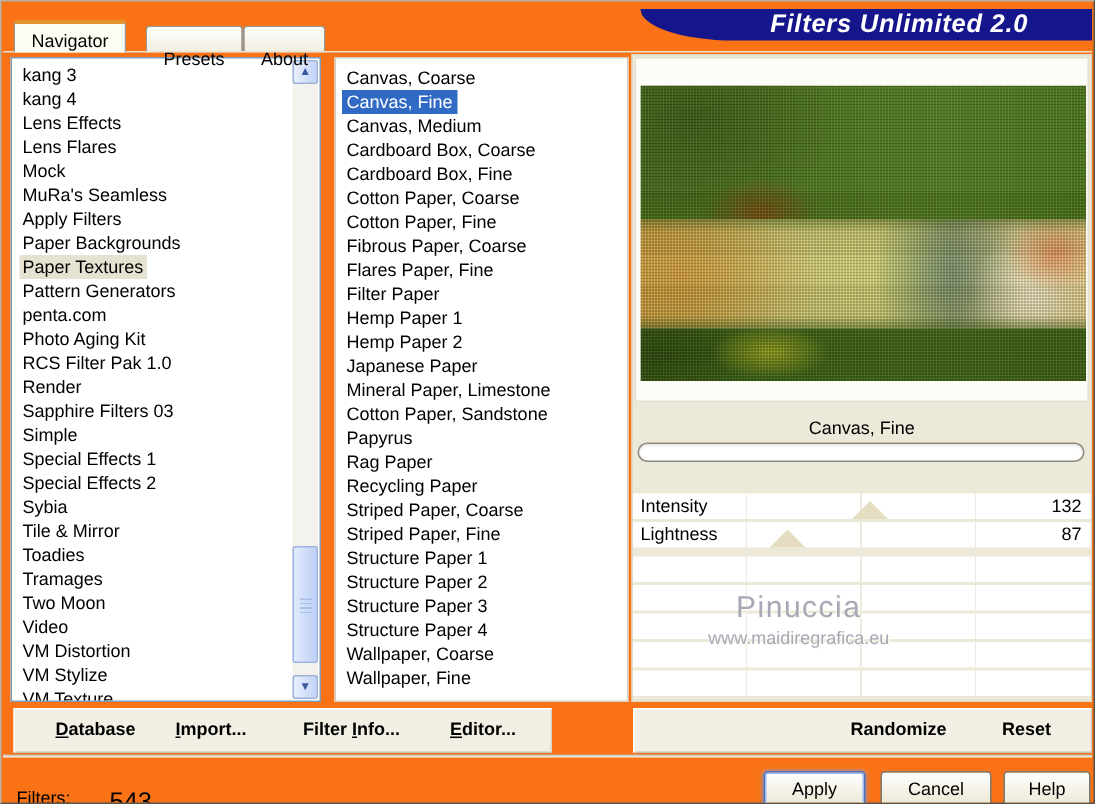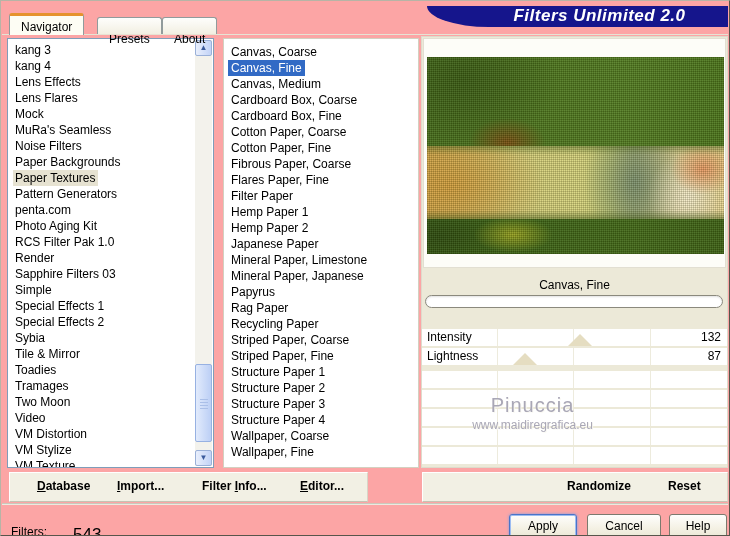--- a/index.html
+++ b/index.html
@@ -1,19 +1,19 @@
 <!DOCTYPE html>
 <html><head>
 <meta charset="utf-8">
 <style>
   * { margin:0; padding:0; box-sizing:border-box; }
   html,body { width:730px; height:536px; overflow:hidden; }
   body { font-family:"Liberation Sans", sans-serif; background:#ece9d8; }
   .app {
-    position:relative; width:730px; height:536px; background:#fca5a5;
+    position:relative; width:730px; height:536px; background:#f97316;
     border:1px solid #b7b4a6; border-right-color:#57554b; border-bottom-color:#57554b;
     overflow:hidden;
   }
   
   .title-banner {
     position:absolute; top:5px; right:1px; width:301px; height:21px;
     background:#15158c; border-bottom-left-radius:62px 21px;
   }
   .title-banner .title-text {
     position:absolute; left:52px; right:8px; top:0; height:21px; line-height:20px;
@@ -165,21 +165,21 @@
   <div class="tab-baseline"></div>
 
   <div class="cat-list">
     <div id="category-list-items">
         <div class="list-item">kang 3</div>
         <div class="list-item">kang 4</div>
         <div class="list-item">Lens Effects</div>
         <div class="list-item">Lens Flares</div>
         <div class="list-item">Mock</div>
         <div class="list-item">MuRa's Seamless</div>
-        <div class="list-item">Noise Filters</div>
+        <div class="list-item">Apply Filters</div>
         <div class="list-item">Paper Backgrounds</div>
         <div class="list-item selected">Paper Textures</div>
         <div class="list-item">Pattern Generators</div>
         <div class="list-item">penta.com</div>
         <div class="list-item">Photo Aging Kit</div>
         <div class="list-item">RCS Filter Pak 1.0</div>
         <div class="list-item">Render</div>
         <div class="list-item">Sapphire Filters 03</div>
         <div class="list-item">Simple</div>
         <div class="list-item">Special Effects 1</div>
@@ -212,21 +212,21 @@
         <div class="list-item">Cardboard Box, Fine</div>
         <div class="list-item">Cotton Paper, Coarse</div>
         <div class="list-item">Cotton Paper, Fine</div>
         <div class="list-item">Fibrous Paper, Coarse</div>
         <div class="list-item">Flares Paper, Fine</div>
         <div class="list-item">Filter Paper</div>
         <div class="list-item">Hemp Paper 1</div>
         <div class="list-item">Hemp Paper 2</div>
         <div class="list-item">Japanese Paper</div>
         <div class="list-item">Mineral Paper, Limestone</div>
-        <div class="list-item">Mineral Paper, Japanese</div>
+        <div class="list-item">Cotton Paper, Sandstone</div>
         <div class="list-item">Papyrus</div>
         <div class="list-item">Rag Paper</div>
         <div class="list-item">Recycling Paper</div>
         <div class="list-item">Striped Paper, Coarse</div>
         <div class="list-item">Striped Paper, Fine</div>
         <div class="list-item">Structure Paper 1</div>
         <div class="list-item">Structure Paper 2</div>
         <div class="list-item">Structure Paper 3</div>
         <div class="list-item">Structure Paper 4</div>
         <div class="list-item">Wallpaper, Coarse</div>

